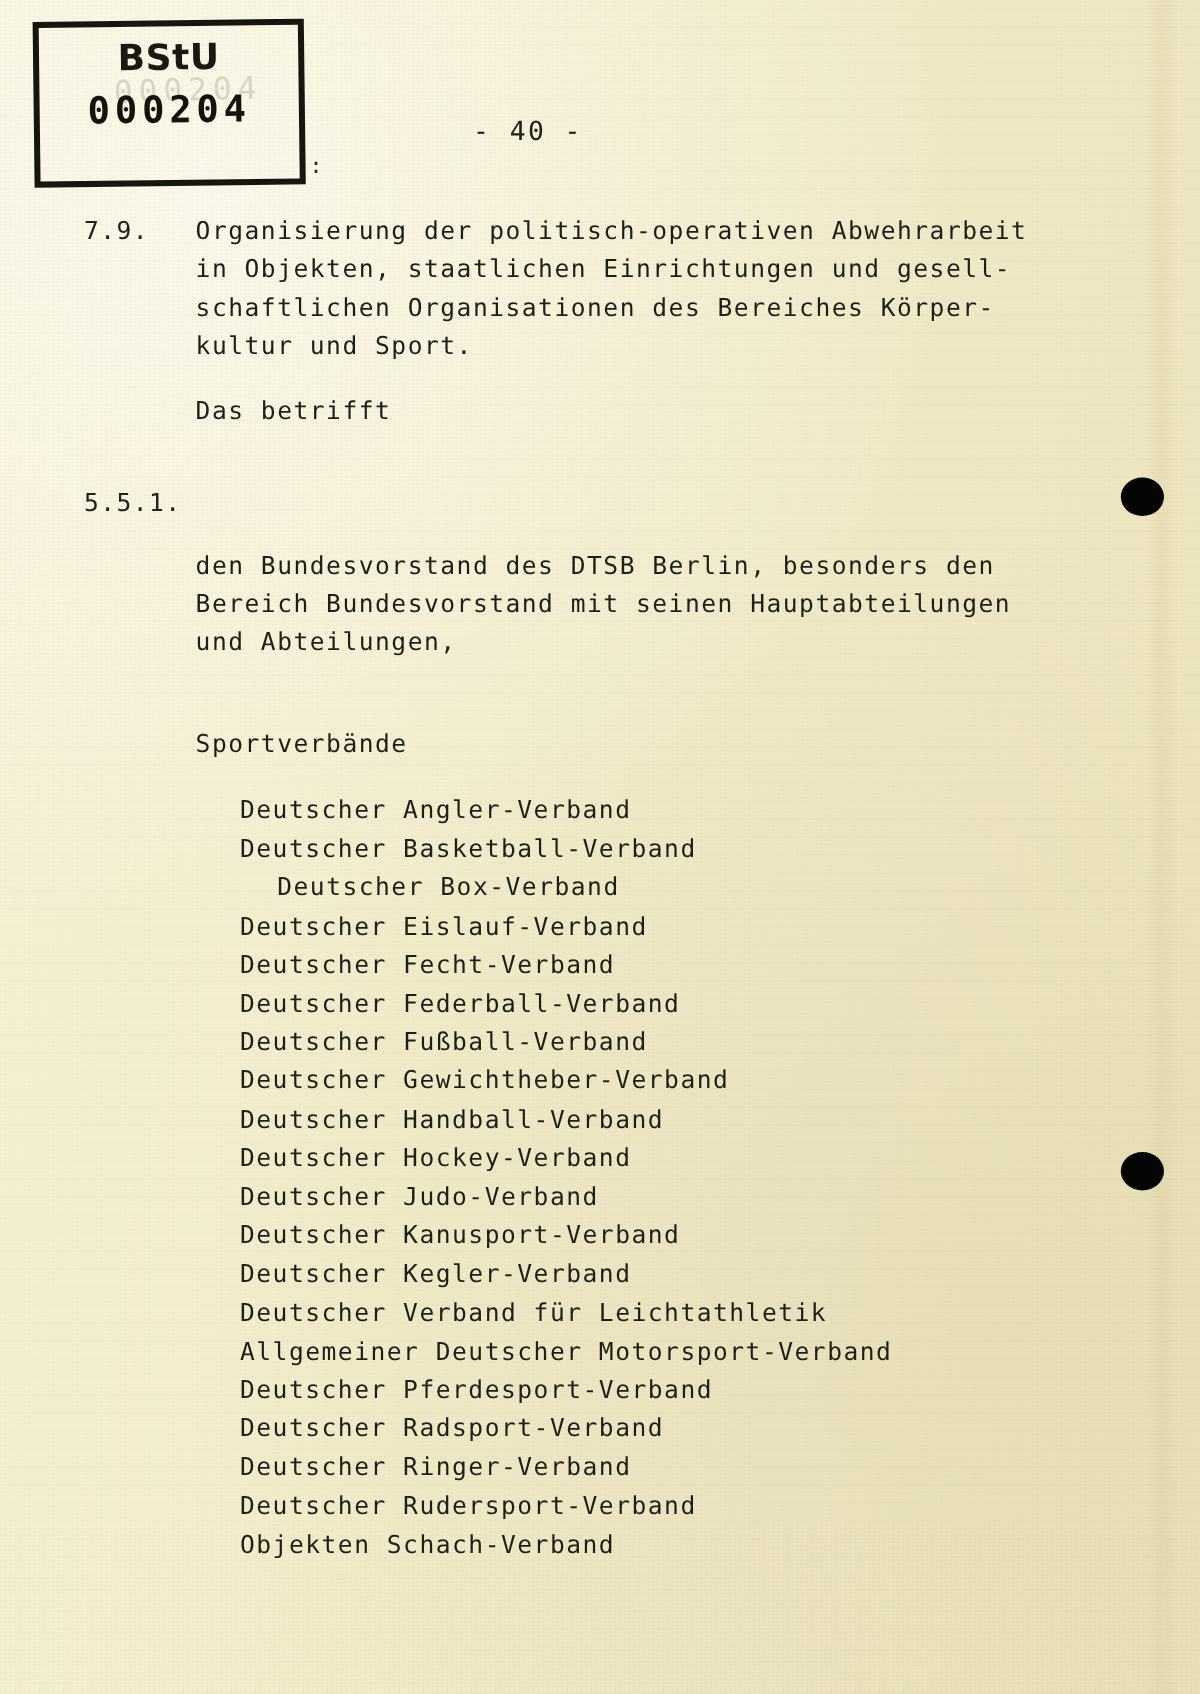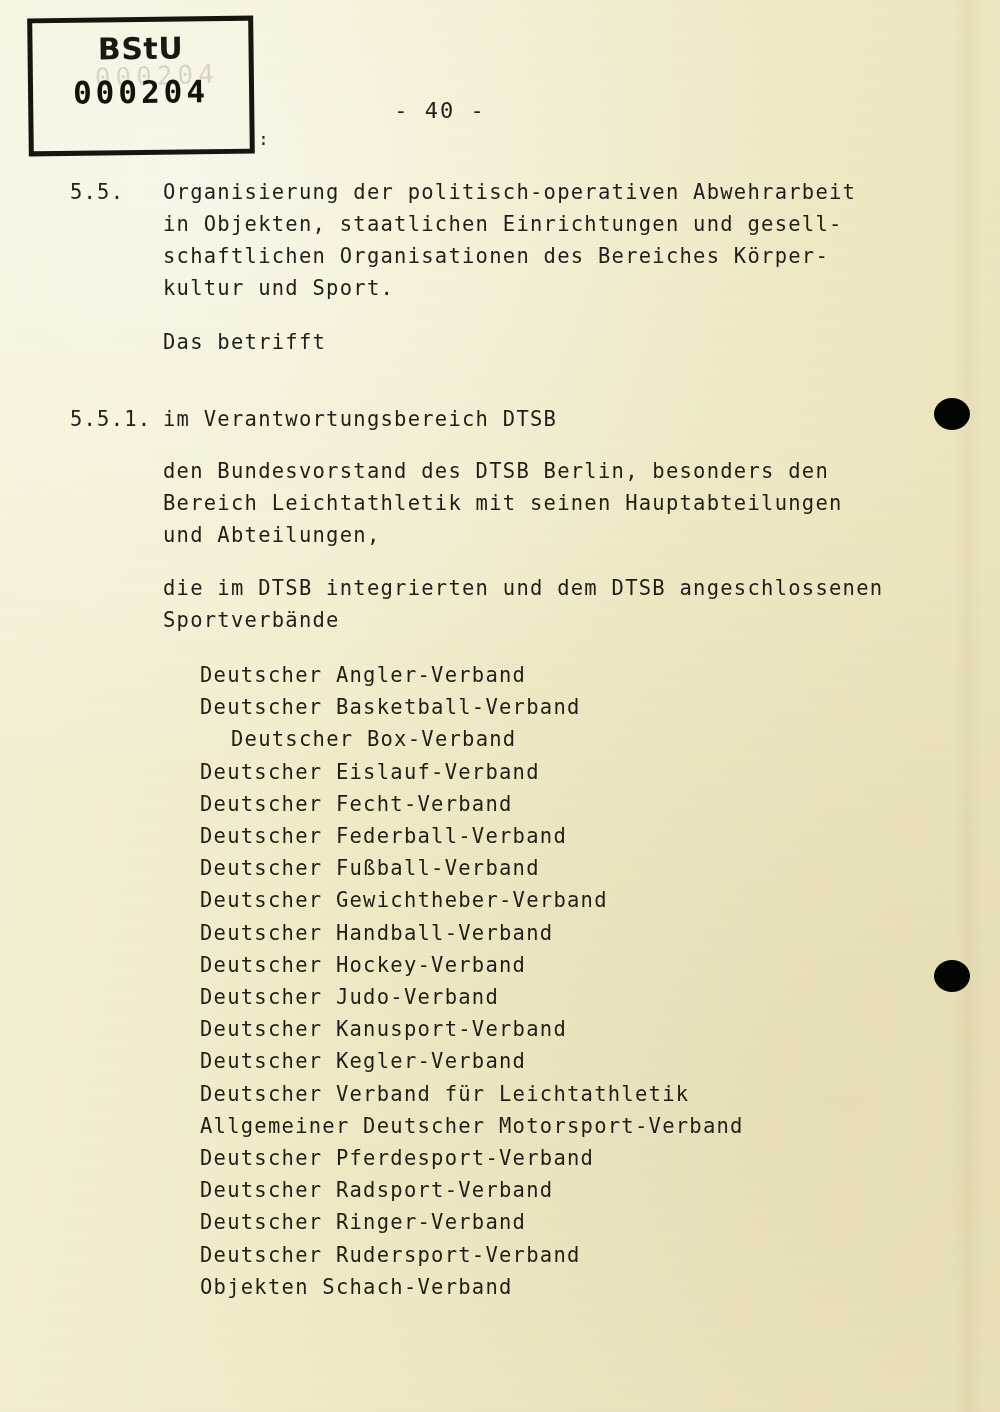--- a/index.html
+++ b/index.html
@@ -162,36 +162,34 @@
       <div id="stamp-number">000204</div>
     </div>
   </div>
   <div id="stamp-colon">:</div>
 
   <div id="pagenum">- 40 -</div>
 
   <div class="hole" id="hole-1"></div>
   <div class="hole" id="hole-2"></div>
 
-  <div class="num" style="top:180px">5.5.</div>
+  <div class="num" style="top:180px">7.9.</div>
   <div class="ln ind-body" style="top:212px">in Objekten, staatlichen Einrichtungen und gesell-</div>
   <div class="ln ind-body" style="top:180px">Organisierung der politisch-operativen Abwehrarbeit</div>
   <div class="ln ind-body" style="top:244px">schaftlichen Organisationen des Bereiches Körper-</div>
   <div class="ln ind-body" style="top:276px">kultur und Sport.</div>
 
   <div class="ln ind-body" style="top:330px">Das betrifft</div>
 
   <div class="num" style="top:407px">5.5.1.</div>
-  <div class="ln ind-sub" style="top:407px">im Verantwortungsbereich DTSB</div>
 
   <div class="ln ind-body" style="top:459px">den Bundesvorstand des DTSB Berlin, besonders den</div>
-  <div class="ln ind-body" style="top:491px">Bereich Leichtathletik mit seinen Hauptabteilungen</div>
+  <div class="ln ind-body" style="top:491px">Bereich Bundesvorstand mit seinen Hauptabteilungen</div>
   <div class="ln ind-body" style="top:523px">und Abteilungen,</div>
 
-  <div class="ln ind-body" style="top:576px">die im DTSB integrierten und dem DTSB angeschlossenen</div>
   <div class="ln ind-body" style="top:608px">Sportverbände</div>
 
   <div id="association-list">
       <div class="ln ind-list" style="top: 663px;">Deutscher Angler-Verband</div>
       <div class="ln ind-list" style="top: 695.2px;">Deutscher Basketball-Verband</div>
       <div class="ln ind-list" style="top: 727.4px; margin-left: 31px;">Deutscher Box-Verband</div>
       <div class="ln ind-list" style="top: 759.6px;">Deutscher Eislauf-Verband</div>
       <div class="ln ind-list" style="top: 791.8px;">Deutscher Fecht-Verband</div>
       <div class="ln ind-list" style="top: 824px;">Deutscher Federball-Verband</div>
       <div class="ln ind-list" style="top: 856.2px;">Deutscher Fußball-Verband</div>

